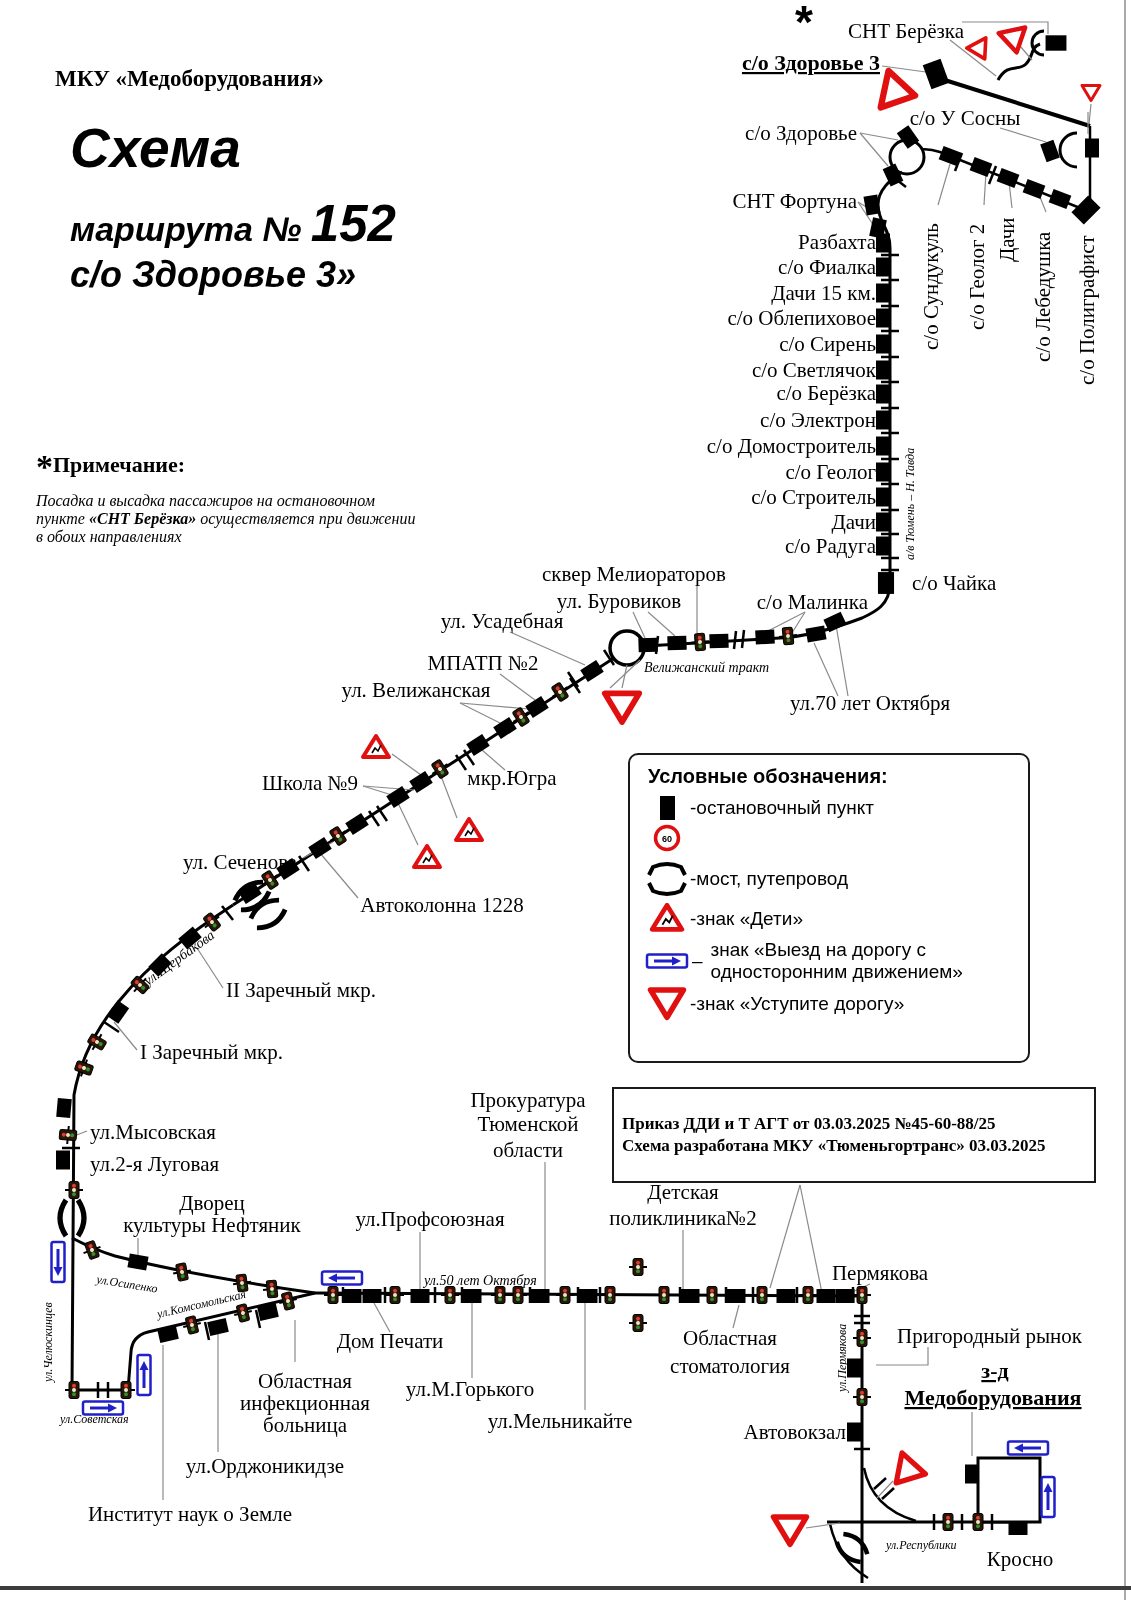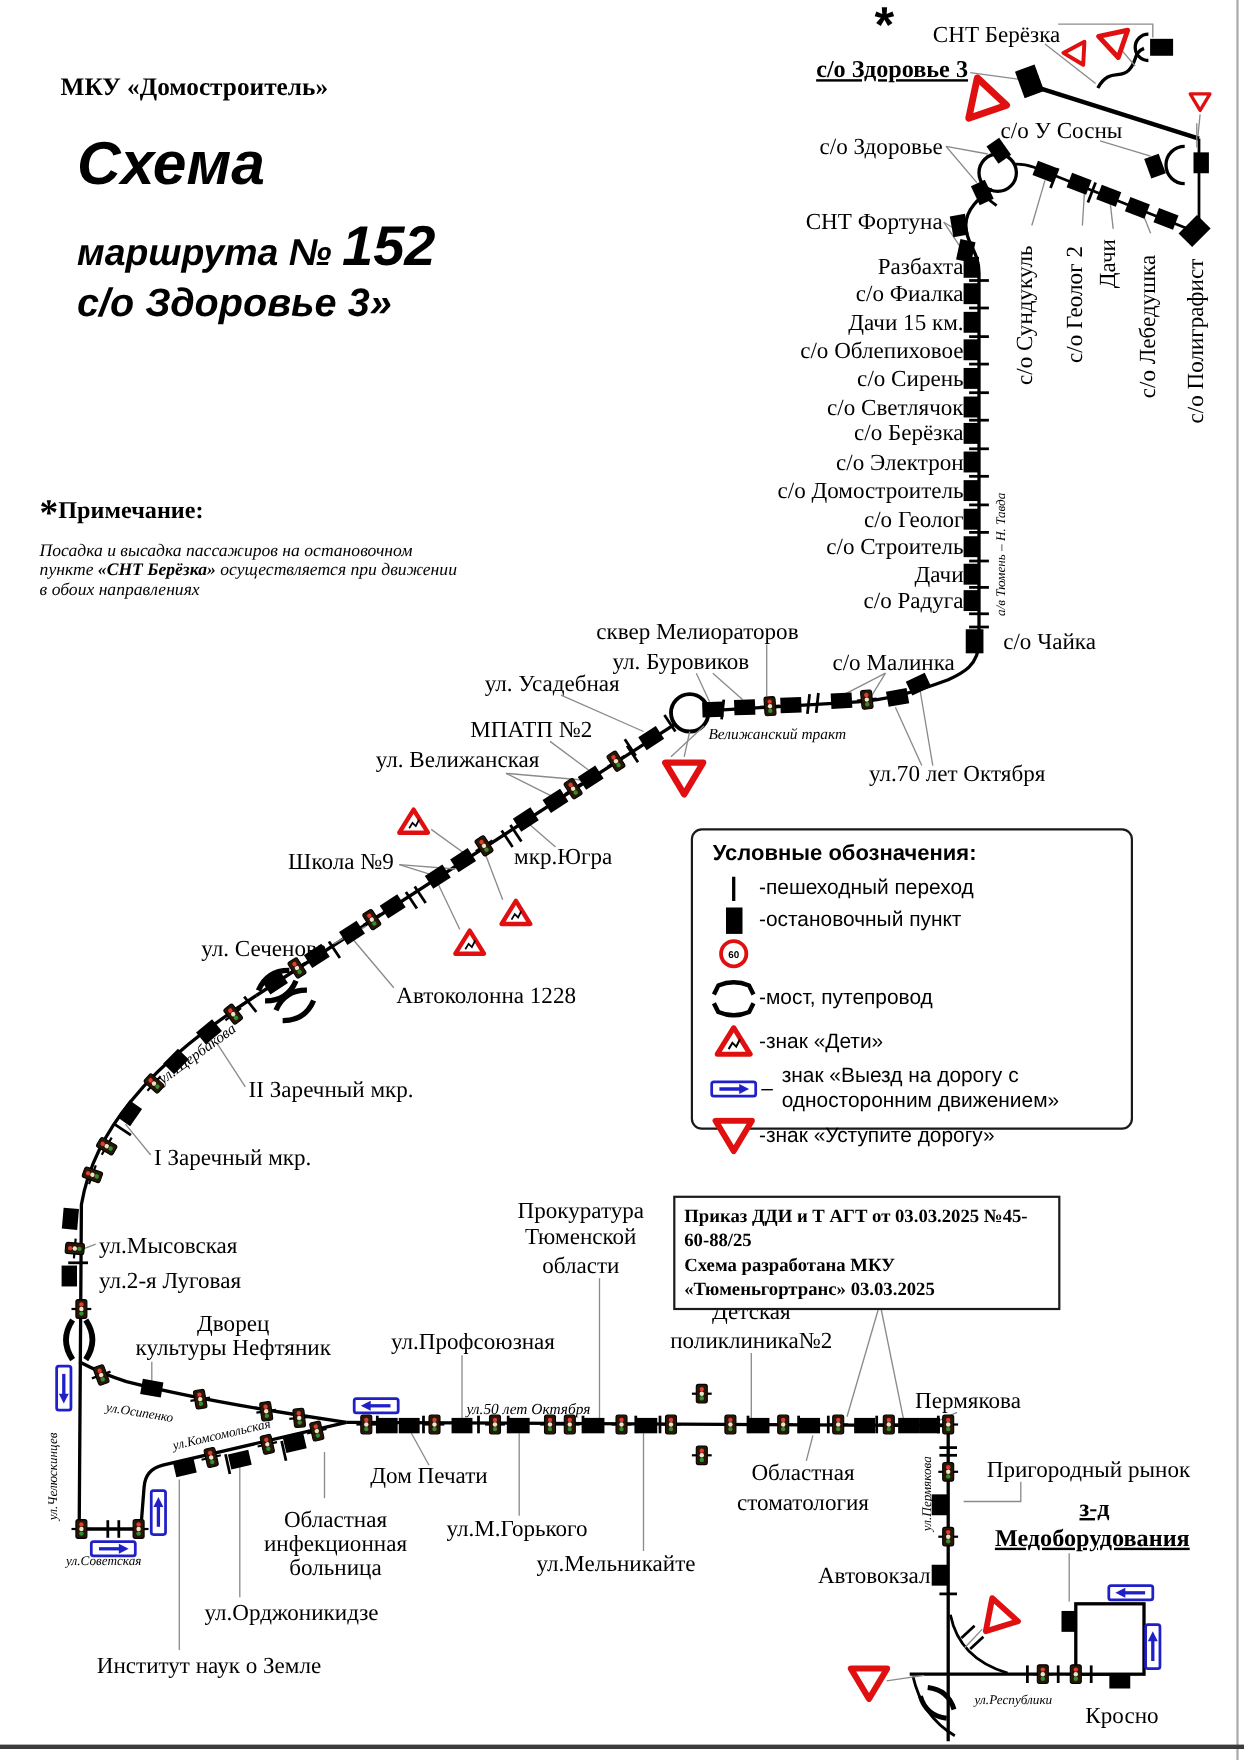--- a/index.html
+++ b/index.html
@@ -22,30 +22,30 @@
   .t2 .num{font-size:51px;}
   .t3{font-size:36px;margin-top:10px;line-height:42px;}
   .t4{font-size:36px;line-height:44px;}
   
   .note{position:absolute;left:36px;top:448px;width:430px;}
   .note .head{font:bold 22px "Liberation Serif","DejaVu Serif",serif;}
   .note .head .star{font:bold 34px "Liberation Serif",serif;vertical-align:-6px;}
   .note .body{font:italic 16px "Liberation Serif","DejaVu Serif",serif;line-height:18px;margin-top:6px;}
   .note .body b{font-weight:bold;}
   
-  .legend{position:absolute;left:628px;top:753px;width:402px;height:274px;border:2.5px solid #1a1a1a;
+  .legend{position:absolute;left:628px;top:753px;width:402px;height:310px;border:2.5px solid #1a1a1a;
           border-radius:10px;background:#fff;box-sizing:border-box;padding:8px 10px 4px 14px;
           font-family:"Liberation Sans","DejaVu Sans",sans-serif;}
   .legend .ltitle{font-weight:bold;font-size:20px;margin:2px 0 6px 4px;}
   .lrow{display:flex;align-items:center;margin:1px 0;}
   .lrow .ic{width:46px;flex:0 0 46px;display:flex;justify-content:center;}
   .lrow .ltext{font-size:19px;line-height:22px;}
   
-  .order{position:absolute;left:612px;top:1087px;width:352px;border:2.5px solid #1a1a1a;background:#fff;
-         box-sizing:border-box;padding:6px 8px;font:bold 17px "Liberation Serif","DejaVu Serif",serif;line-height:22px;}
+  .order{position:absolute;left:612px;top:1087px;width:484px;border:2.5px solid #1a1a1a;background:#fff;
+         box-sizing:border-box;padding:24px 8px;font:bold 17px "Liberation Serif","DejaVu Serif",serif;line-height:22px;}
   
   .edge-r{position:absolute;right:5px;top:0;width:2px;height:1600px;background:#aaa;}
   .edge-b{position:absolute;left:0;top:1586px;width:1131px;height:4px;background:#3c3c3c;}
 </style>
 </head>
 <body>
 
 <div class="page">
 
 <svg class="map" width="1131" height="1600" viewBox="0 0 1131 1600">
@@ -448,48 +448,40 @@
   <text class="rd-sm" transform="translate(846,1392) rotate(-90)">ул.Пермякова</text>
   <text class="lbl" x="897" y="1343">Пригородный рынок</text>
   <text class="lbl-b" x="995" y="1378" text-anchor="middle" text-decoration="underline">з-д</text>
   <text class="lbl-b" x="993" y="1405" text-anchor="middle" text-decoration="underline">Медоборудования</text>
   <text class="lbl" x="846" y="1439" text-anchor="end">Автовокзал</text>
   <line x1="848" y1="1432" x2="858" y2="1432" stroke="#000" stroke-width="1.5"></line>
   <text class="rd-sm" x="886" y="1549">ул.Республики</text>
   <text class="lbl" x="1020" y="1566" text-anchor="middle">Кросно</text>
 </svg>
 
-<div class="org">МКУ «Домостроитель»</div>
+<div class="org">МКУ «Медоборудования»</div>
 <div class="title-block">
   <div class="t1">Схема</div>
   <div class="t2"><span>маршрута № </span><span class="num">152</span></div>
   <div class="t4">с/о Здоровье 3»</div>
 </div>
 
 <div class="note">
   <div class="head"><span class="star">*</span><span>Примечание:</span></div>
   <div class="body">
     <span>Посадка и высадка пассажиров на остановочном</span><br>
     <span>пункте  </span><b>«СНТ Берёзка»</b><span> осуществляется при движении</span><br>
     <span>в обоих направлениях</span>
   </div>
 </div>
 
 <div class="legend">
   <div class="ltitle">Условные обозначения:</div>
 
 
-  <div class="lrow">
-    <span class="ic">
-      <svg width="30" height="28" viewBox="0 0 30 28">
-            <line x1="15" y1="3" x2="15" y2="25" stroke="#000" stroke-width="3"></line>
-          </svg>
-    </span>
-    <div class="ltext">-пешеходный переход</div>
-  </div>
 
   <div class="lrow">
     <span class="ic">
       <svg width="30" height="28" viewBox="0 0 30 28">
             <rect x="8" y="2" width="15" height="24" fill="#000"></rect>
           </svg>
     </span>
     <div class="ltext">-остановочный пункт</div>
   </div>
 

